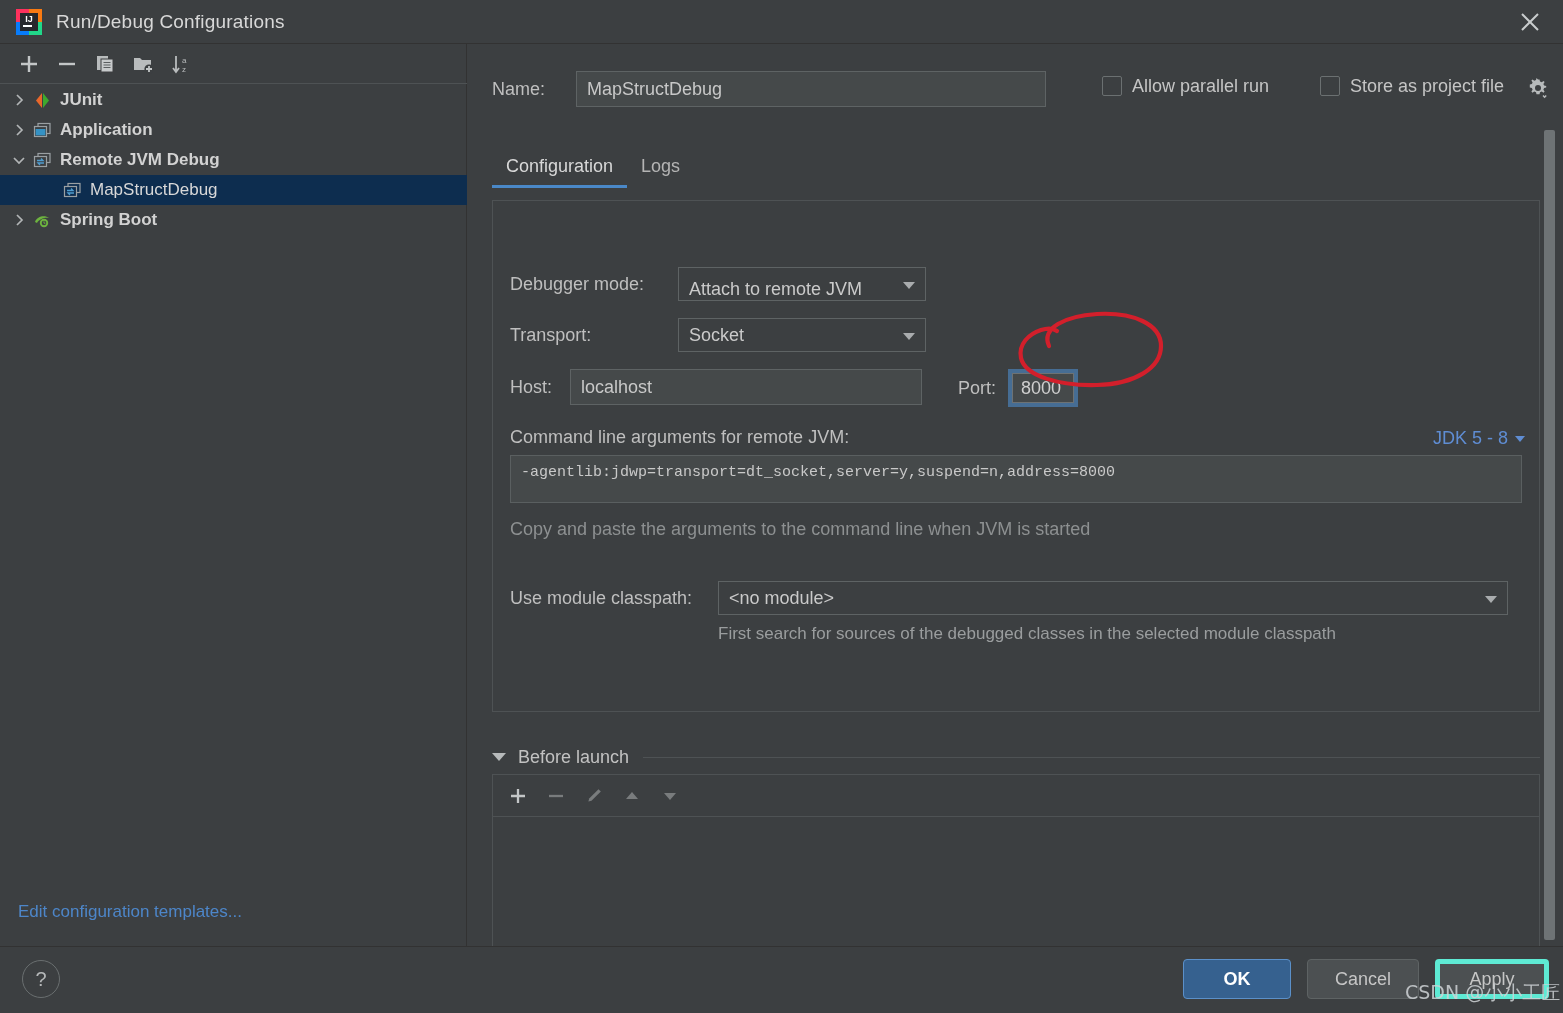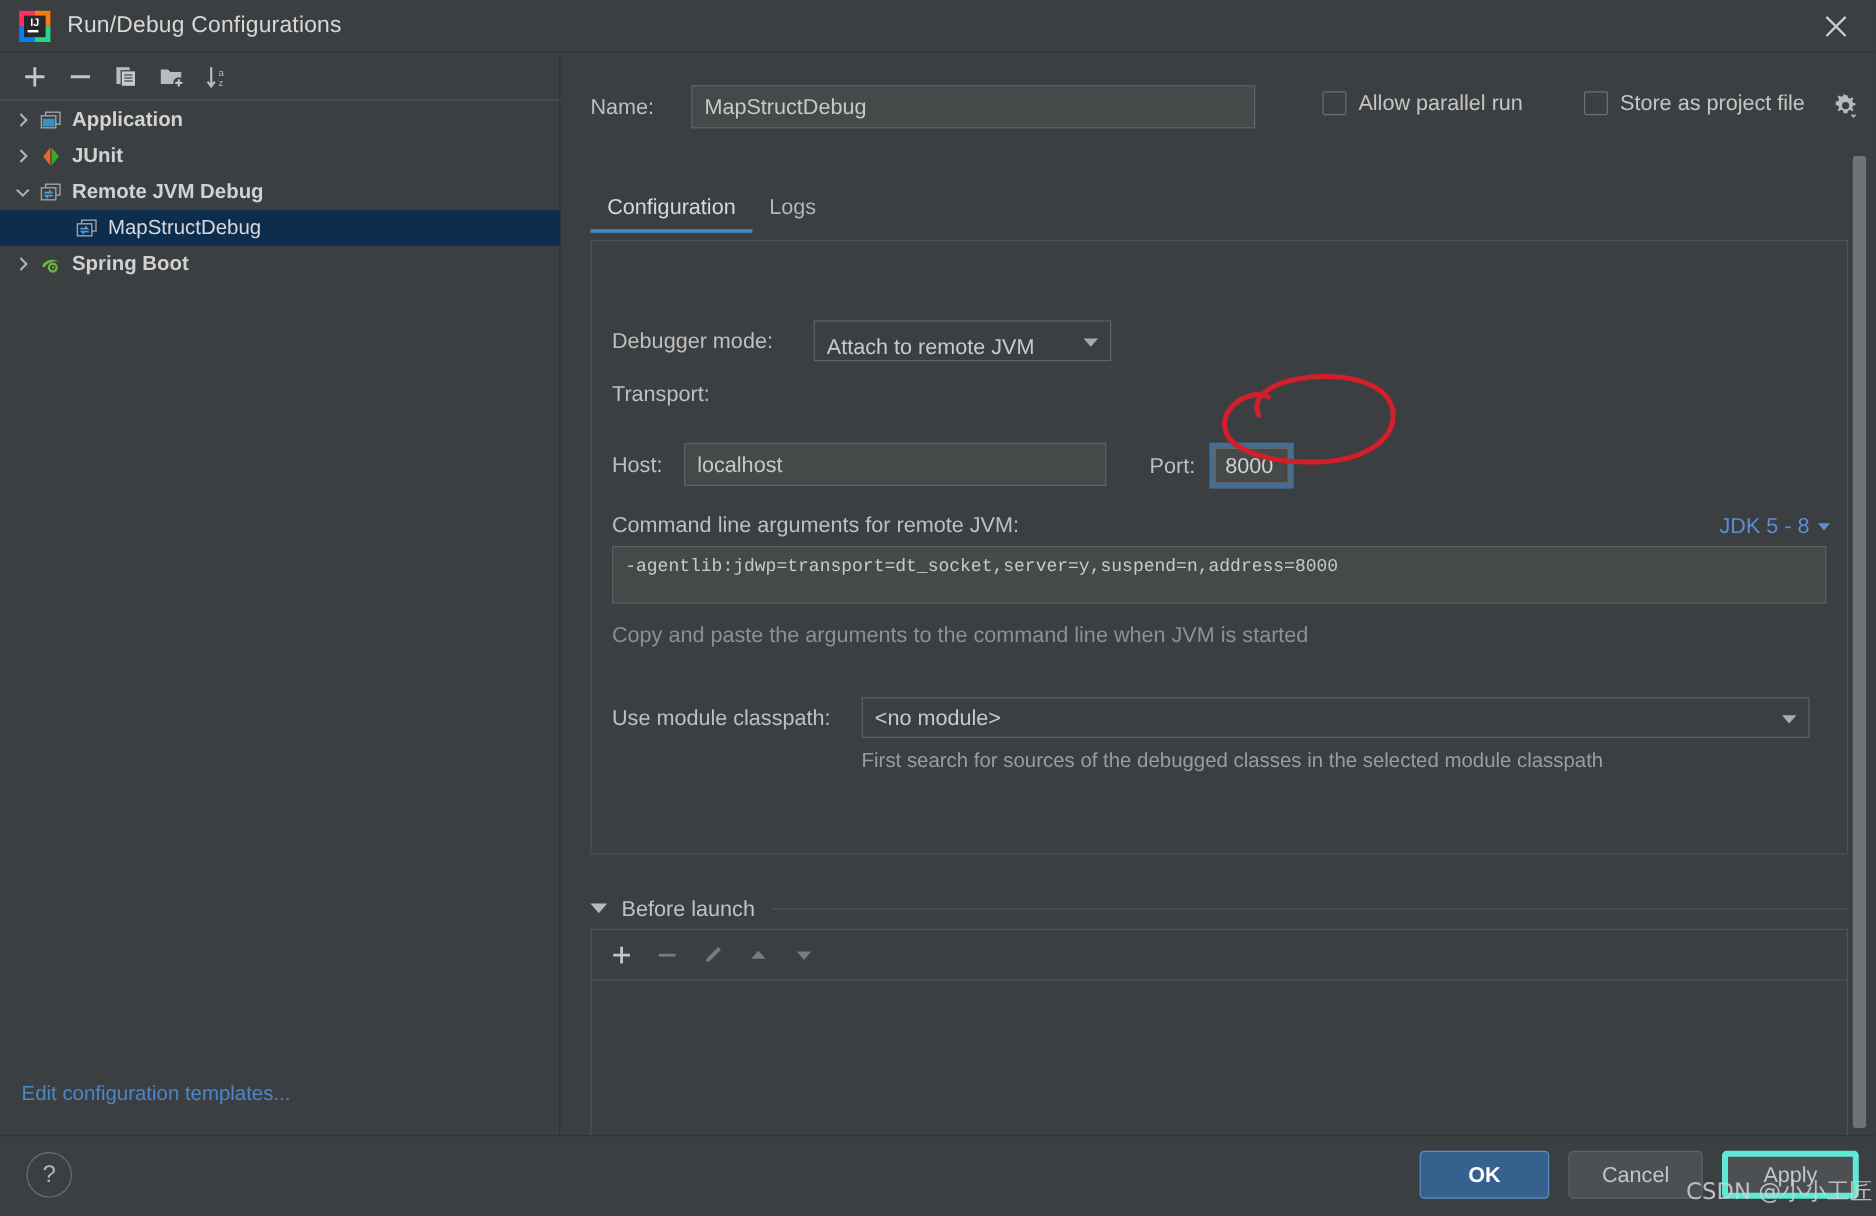--- a/index.html
+++ b/index.html
@@ -128,21 +128,21 @@
   }
   .cb-label { font-size: 18px; color: #c5c5c5; white-space: nowrap; }
   .gear-btn {
     position: absolute; left: 1058px; top: 32px; width: 24px; height: 24px;
     cursor: pointer;
   }
 
   
   .tabs {
     position: absolute; left: 24px; top: 112px; width: 1048px; height: 44px;
-    display: flex; align-items: center;
+    display: flex; align-items: flex-start;
   }
   .tab {
     padding: 0 14px 11px 14px; font-size: 18px; color: #b4b4b4; cursor: pointer;
     position: relative;
   }
   .tab.active { color: #d8d8d8; }
   .tab.active::after {
     content: ""; position: absolute; left: 0; right: 0; bottom: 0;
     height: 3px; background: #4a88c7;
   }
@@ -365,41 +365,41 @@
     <div class="tree">
 
       <div class="tree-row">
         <span class="arrow">
           <svg width="14" height="14" viewBox="0 0 14 14">
               <path d="M5 2 L10 7 L5 12" stroke="#b2b5b6" stroke-width="1.7" fill="none"></path>
             </svg>
         </span>
         <span class="ticon">
           <svg width="19" height="19" viewBox="0 0 19 19">
+            <path d="M9 2 L3 9.5 L9 17 Z" fill="#e8672b"></path>
+            <path d="M10 2 L16 9.5 L10 17 Z" fill="#3ea82e"></path>
+          </svg>
+        </span>
+        <span class="tlabel">JUnit</span>
+      </div>
+
+      <div class="tree-row">
+        <span class="arrow">
+          <svg width="14" height="14" viewBox="0 0 14 14">
+              <path d="M5 2 L10 7 L5 12" stroke="#b2b5b6" stroke-width="1.7" fill="none"></path>
+            </svg>
+        </span>
+        <span class="ticon">
+          <svg width="19" height="19" viewBox="0 0 19 19">
             <rect x="5" y="2.5" width="12" height="10" fill="none" stroke="#9aa0a3" stroke-width="1.2"></rect>
             <rect x="1.5" y="5.5" width="12" height="10" fill="#3c3f41" stroke="#9aa0a3" stroke-width="1.2"></rect>
             <rect x="2.6" y="8" width="9.8" height="6.4" fill="#3592c4"></rect>
           </svg>
         </span>
         <span class="tlabel">Application</span>
-      </div>
-
-      <div class="tree-row">
-        <span class="arrow">
-          <svg width="14" height="14" viewBox="0 0 14 14">
-              <path d="M5 2 L10 7 L5 12" stroke="#b2b5b6" stroke-width="1.7" fill="none"></path>
-            </svg>
-        </span>
-        <span class="ticon">
-          <svg width="19" height="19" viewBox="0 0 19 19">
-            <path d="M9 2 L3 9.5 L9 17 Z" fill="#e8672b"></path>
-            <path d="M10 2 L16 9.5 L10 17 Z" fill="#3ea82e"></path>
-          </svg>
-        </span>
-        <span class="tlabel">JUnit</span>
       </div>
 
       <div class="tree-row">
         <span class="arrow">
           <svg width="14" height="14" viewBox="0 0 14 14">
               <path d="M2 5 L7 10 L12 5" stroke="#b2b5b6" stroke-width="1.7" fill="none"></path>
             </svg>
         </span>
         <span class="ticon">
           <svg width="19" height="19" viewBox="0 0 19 19">
@@ -479,20 +479,24 @@
       <div class="form-row" id="row-debugger">
         <span class="form-label">Debugger mode:</span>
         <div class="combo" id="combo-debugger">
           <span>Attach to remote JVM</span>
           <span class="caret"></span>
         </div>
       </div>
 
       <div class="form-row" id="row-transport">
         <span class="form-label">Transport:</span>
+        <div class="combo" id="combo-transport">
+          <span>Socket</span>
+          <span class="caret"></span>
+        </div>
       </div>
 
       <div class="form-row" id="row-host">
         <span class="form-label">Host:</span>
         <div class="text-input" id="host-input">localhost</div>
       </div>
 
       <div id="port-wrap">
         <span class="form-label">Port:</span>
         <div class="port-focus">

